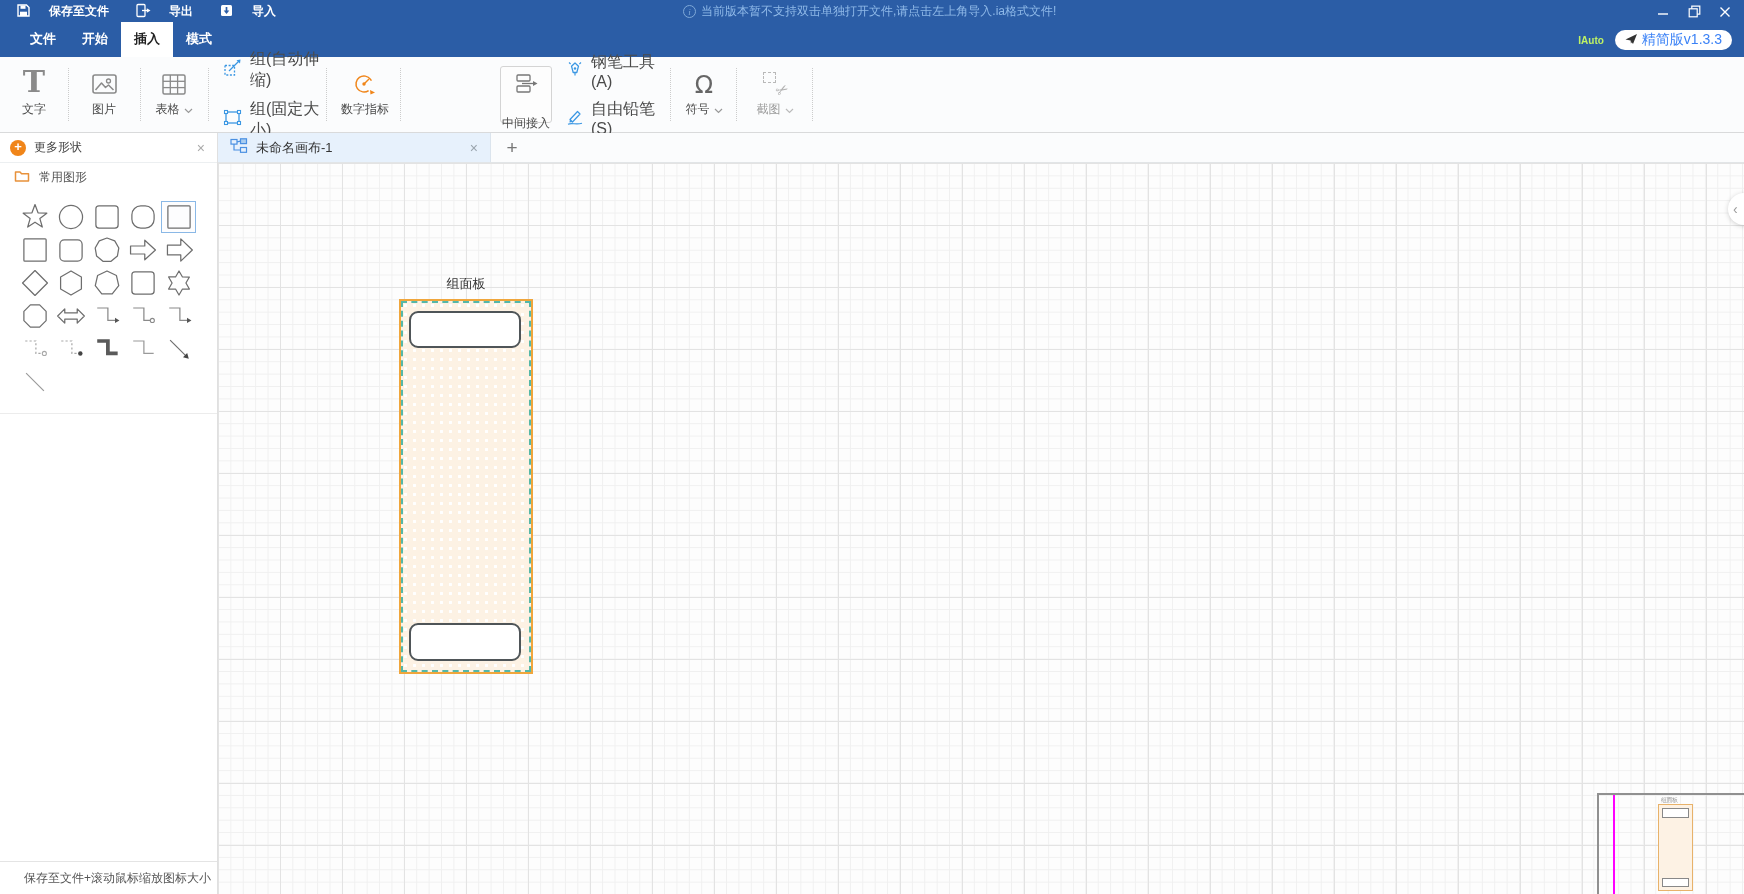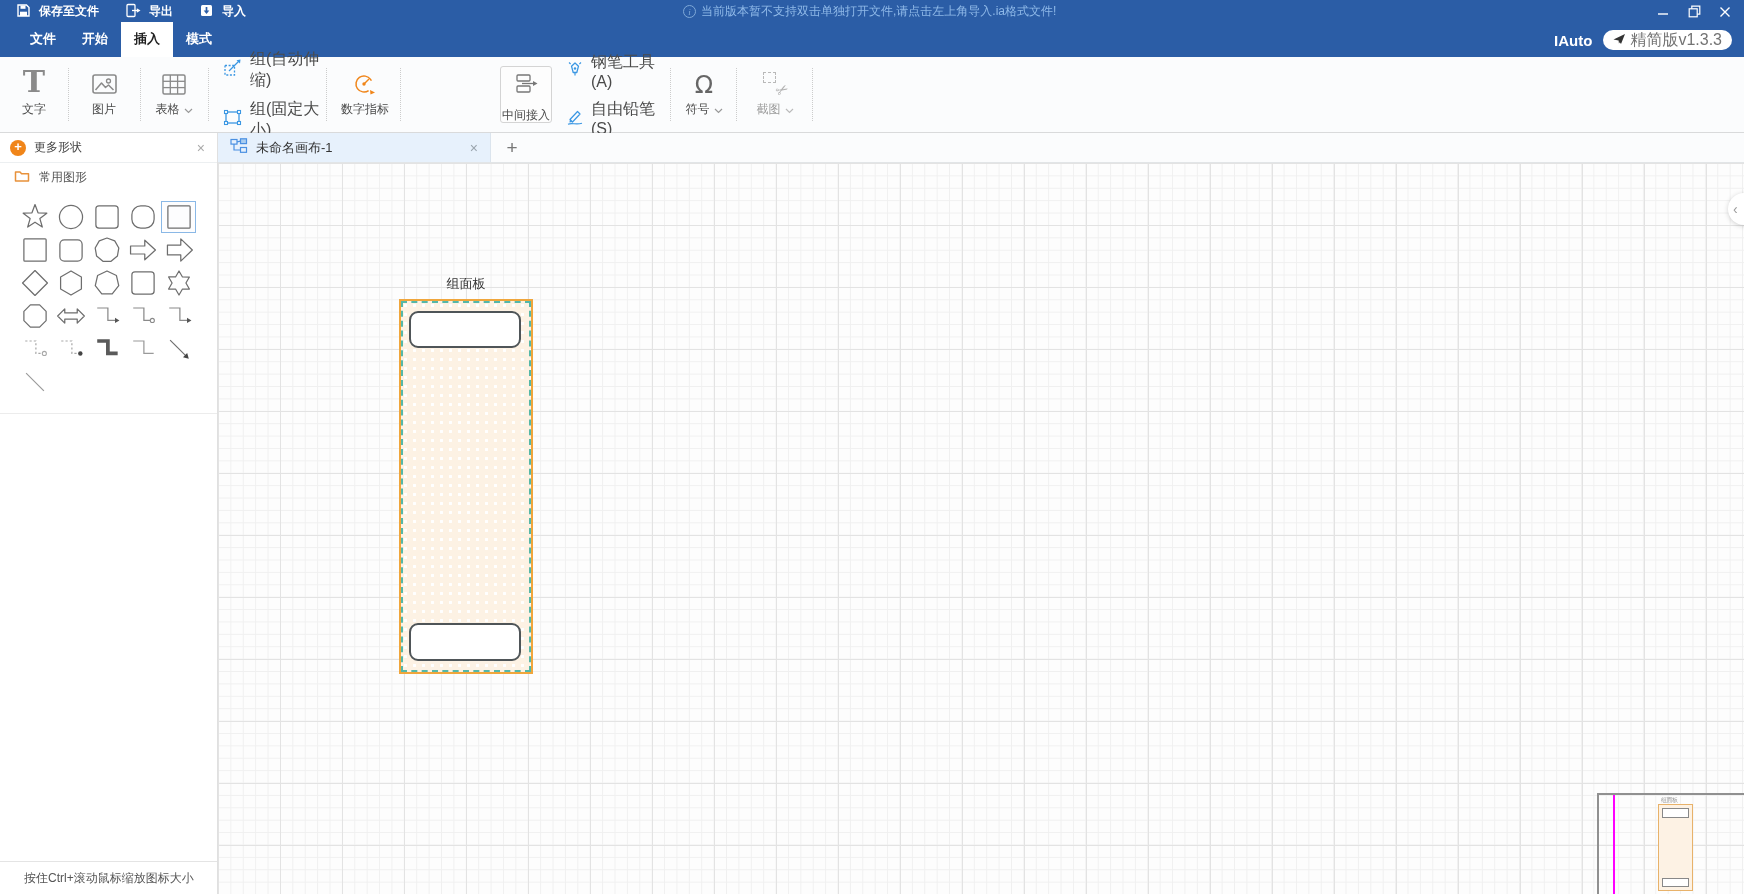--- a/index.html
+++ b/index.html
@@ -3,50 +3,50 @@
 <meta charset="utf-8">
 <style>
   * { box-sizing: border-box; }
   html,body { margin:0; padding:0; }
   body { width:1744px; height:894px; overflow:hidden; font-family:"Liberation Sans",sans-serif; background:#fff; }
   .app { position:relative; width:1744px; height:894px; overflow:hidden; }
 
   
   .titlebar { position:relative; height:23px; background:#2b5da6; display:flex; align-items:center; color:#fff; font-size:12px; }
   .tb-left { display:flex; align-items:center; gap:26px; padding-left:16px; }
-  .tb-btn { display:flex; align-items:center; gap:8px; font-weight:bold; cursor:default; }
+  .tb-btn { display:flex; align-items:center; gap:18px; font-weight:bold; cursor:default; }
   .tb-notice { position:absolute; left:683px; top:0; height:23px; display:flex; align-items:center; gap:5px; color:#8fb9e8; font-size:12px; }
   .info-dot { width:13px; height:13px; border-radius:50%; border:1px solid #7fa9d8; color:#7fa9d8; font-size:9px; font-style:italic; font-family:"Liberation Serif",serif; display:flex; align-items:center; justify-content:center; }
   .tb-win { position:absolute; right:12px; top:0; height:23px; display:flex; align-items:center; gap:17px; }
   .win-btn { width:14px; height:14px; display:flex; align-items:center; justify-content:center; color:#fff; font-size:14px; }
 
   
   .menubar { position:relative; height:34px; background:#2b5da6; }
   .menu-tabs { position:absolute; left:17px; bottom:0; display:flex; }
   .menu-tab { padding:8px 13px 9px 13px; font-size:13px; font-weight:bold; color:#fff; }
   .menu-tab.active { background:#fff; color:#222; }
   .menu-right { position:absolute; right:12px; bottom:7px; display:flex; align-items:center; gap:11px; }
-  .brand { color:#ffffff; font-size:15px; font-weight:bold;text-align:center; }
-  .version-pill { height:20px; background:#fff; border-radius:10px; display:flex; align-items:center; gap:4px; padding:0 10px; color:#737373; font-size:16px; }
+  .brand { color:#bef264; font-size:10px; font-weight:bold;text-align:center; }
+  .version-pill { height:20px; background:#fff; border-radius:10px; display:flex; align-items:center; gap:4px; padding:0 10px; color:#3b82f6; font-size:14px; }
 
   
   .ribbon { position:relative; height:76px; background:#fbfcfd; border-bottom:1px solid #d9dadb; }
   .rsep { position:absolute; top:11px; height:53px; border-left:1px dotted #ccc; }
   .rg { position:absolute; top:0; height:75px; display:flex; flex-direction:column; align-items:center; }
   .rg-single { justify-content:flex-start; }
   .rg-icon { height:40px; display:flex; align-items:flex-end; justify-content:center; padding-top:6px; }
   .rg-label { margin-top:4px; font-size:12px; color:#4a4a4a; display:flex; align-items:center; gap:4px; }
   .rg2 { justify-content:center; align-items:flex-start; gap:8px; }
   .rrow { display:flex; align-items:center; gap:7px; font-size:16px; color:#4a4a4a; }
   .rrow.disabled { color:#b8b8b8; }
   .checkbox { width:12px; height:12px; background:#f5f5f5; border:1px solid #ddd; border-radius:2px; }
   .t-icon { font-family:"DejaVu Serif","Liberation Serif",serif; font-size:30px; line-height:1; color:#8a8a8a; font-weight:bold; }
   .omega { font-size:24px; line-height:1; color:#666; font-family:"DejaVu Sans",sans-serif; }
   .boxed-btn { position:absolute; left:500px; top:9px; width:52px; height:57px; border:1px solid #d4d4d4; border-radius:3px; background:#fdfdfd; display:flex; flex-direction:column; align-items:center; justify-content:space-between; padding:5px 0 4px 0; }
-  .boxed-btn .rg-label { margin-top:8px; }
+  .boxed-btn .rg-label { margin-top:16px; }
   .shot-icon { position:relative; width:26px; height:26px; }
   .shot-box { position:absolute; left:1px; top:1px; width:13px; height:11px; border:1px dashed #b9b9b9; }
   .shot-scissors { position:absolute; right:-1px; bottom:-2px; font-size:15px; color:#b3b3b3; transform:rotate(-30deg); font-family:"DejaVu Sans",sans-serif; }
   .label-gray { color:#9b9b9b; }
 
   
   .main { position:absolute; top:133px; left:0; right:0; bottom:0; display:flex; }
 
   
   .sidebar { width:218px; min-width:218px; background:#fff; border-right:1px solid #e0e0e0; display:flex; flex-direction:column; }
@@ -460,21 +460,21 @@
           </div>
           <div class="shape-cell">
             <svg width="32" height="32" viewBox="0 0 36 36">
               <line x1="8" y1="8" x2="28" y2="28" stroke="#9a9a9a" stroke-width="1.3"></line>
             </svg>
           </div>
         </div>
       <div class="sb-divider"></div>
       <div class="sb-fill"></div>
       <div class="sb-status">
-        <span>按住Ctrl+滚动鼠标缩放图标大小</span>
+        <span>保存至文件+滚动鼠标缩放图标大小</span>
       </div>
     </div>
 
     <div class="content">
       <div class="tabstrip">
         <div class="doc-tab">
           <span><svg width="18" height="16" viewBox="0 0 18 16">
                 <rect x="1" y="1.5" width="6" height="4.6" fill="none" stroke="#4a90e2" stroke-width="1.2"></rect>
                 <rect x="10.5" y="0.8" width="6" height="4.8" fill="#a9cdf0" stroke="#4a90e2" stroke-width="1.2"></rect>
                 <rect x="10.5" y="9.5" width="6" height="4.8" fill="none" stroke="#4a90e2" stroke-width="1.2"></rect>

